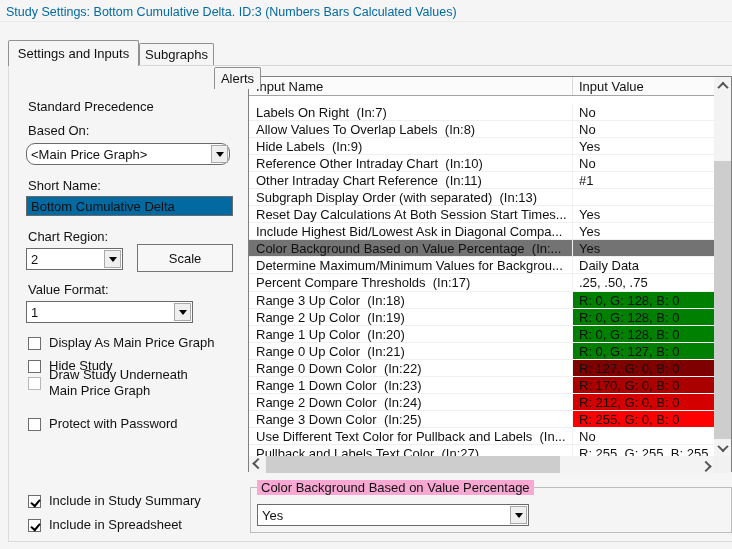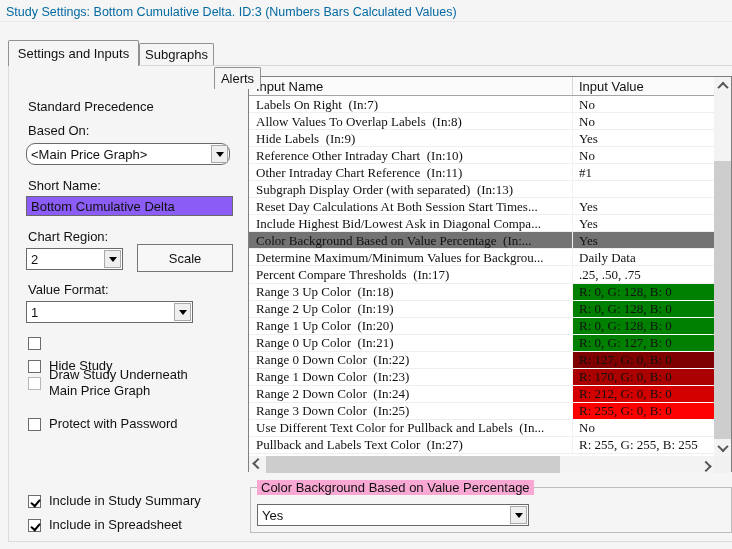--- a/index.html
+++ b/index.html
@@ -28,21 +28,21 @@
 
   
   .lbl{white-space:nowrap;}
   .combo{box-sizing:border-box;background:#fff;border:1px solid #6a6a6a;
          display:flex;align-items:center;position:absolute;}
   .combo .val{padding-left:4px;flex:1;overflow:hidden;white-space:nowrap;}
   .combo .btn{width:17px;align-self:stretch;margin:1px;background:#efefef;
               border:1px solid #a9a9a9;box-sizing:border-box;
               display:flex;align-items:center;justify-content:center;}
   .tri-down{width:0;height:0;border:4px solid transparent;border-top:5px solid #000;margin-top:4px;}
-  .textbox{box-sizing:border-box;background:#8b5cf6;border:1px solid #6a6a6a;
+  .textbox{box-sizing:border-box;background:#0369a1;border:1px solid #6a6a6a;
            display:flex;align-items:center;padding-left:4px;position:absolute;}
   .pushbtn{box-sizing:border-box;background:#f7f7f7;border:1px solid #757575;
            display:flex;align-items:center;justify-content:center;position:absolute;}
 
   .cbrow{display:flex;align-items:center;position:absolute;}
   .cbbox{width:13px;height:13px;box-sizing:border-box;border:1px solid #6d6d6d;
          background:#fff;flex:0 0 auto;position:relative;}
   .cbbox.disabled{border-color:#b7b7b7;}
   .cbbox .chk{position:absolute;left:2px;top:3px;width:7px;height:4px;
               border-left:2px solid #000;border-bottom:2px solid #000;
@@ -51,21 +51,21 @@
 
   
   .tbl{left:248px;top:76px;width:484px;height:396px;box-sizing:border-box;
        border:1px solid #7f7f7f;background:#fff;}
   .tbl-header{left:0;top:0;width:465px;height:19px;background:#fbfbfb;
               border-bottom:1px solid #a5a5a5;box-sizing:border-box;display:flex;}
   .hcell{display:flex;align-items:center;overflow:hidden;white-space:nowrap;}
   .hcell.name{width:324px;padding-left:7px;box-sizing:border-box;
               box-shadow:inset -1px 0 0 #d8d8d8;}
   .hcell.value{flex:1;padding-left:6px;box-sizing:border-box;}
-  .tbl-rows{left:0;top:19px;width:465px;height:358px;display:flex;flex-direction:column;font-family:Liberation Serif, serif;}
+  .tbl-rows{left:0;top:27px;width:465px;height:358px;display:flex;flex-direction:column;}
   .trow{flex:1;display:flex;min-height:0;}
   .trow.selected{background:#737373;}
   .tcell{display:flex;align-items:center;overflow:hidden;box-sizing:border-box;}
   .tcell.name{width:324px;padding-left:7px;white-space:pre;
               box-shadow:inset 0 -1px 0 #efefef, inset -1px 0 0 #f2f2f2;}
   .tcell.value{flex:1;padding-left:6px;white-space:nowrap;
                box-shadow:inset 0 -1px 0 #efefef;}
   .tcell.value.colored{box-shadow:inset 0 -1px 0 #ffffff;}
 
   
@@ -136,20 +136,21 @@
 <div class="combo" style="left:26px;top:301px;width:167px;height:22px;">
   <span class="val">1</span>
   <span class="btn">
       <span class="tri-down"></span>
     </span>
 </div>
 
 <div id="cb-main">
     <div class="cbrow" style="left: 28px; top: 334px; height: 18px;">
       <span class="cbbox"></span>
+      <span class="cblabel">Display As Main Price Graph</span>
     </div>
     <div class="cbrow" style="left: 28px; top: 357px; height: 18px;">
       <span class="cbbox"></span>
       <span class="cblabel">Hide Study</span>
     </div>
     <div class="cbrow" style="left: 28px; top: 366px; height: 34px;">
       <span class="cbbox disabled"></span>
       <span class="cblabel">Draw Study Underneath
 Main Price Graph</span>
     </div>

